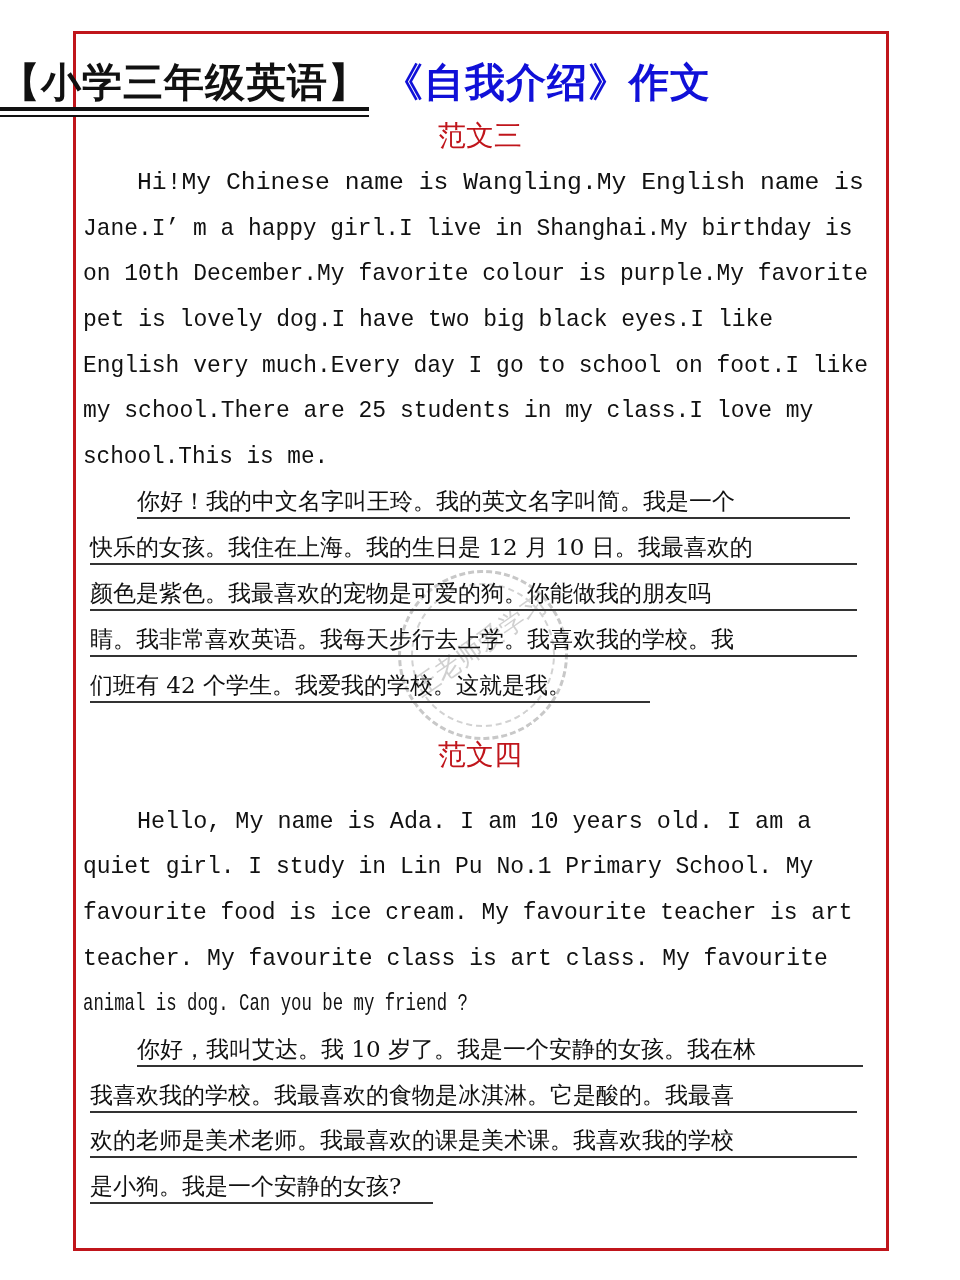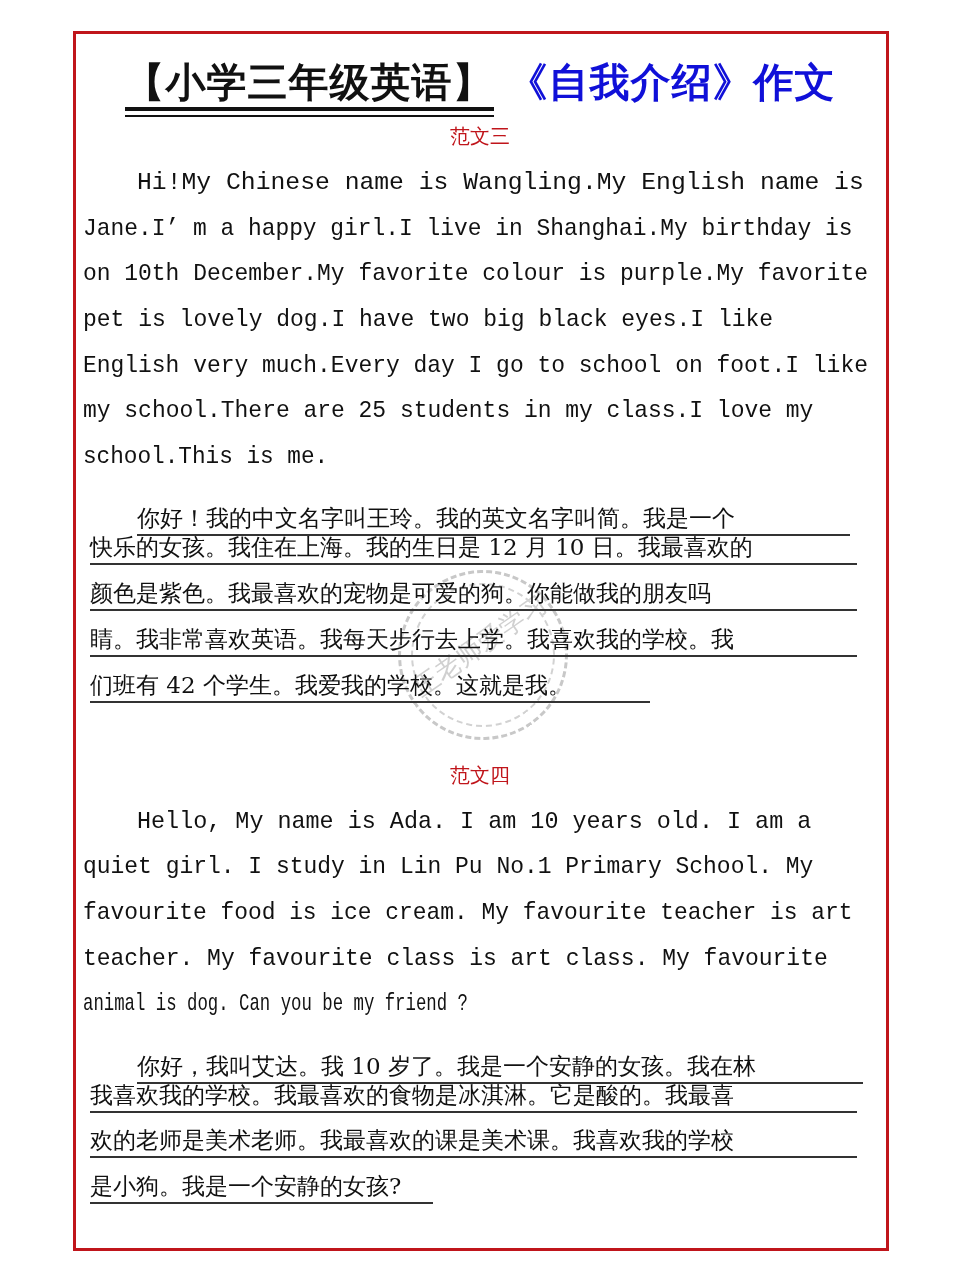--- a/index.html
+++ b/index.html
@@ -5,49 +5,49 @@
   html, body { margin: 0; padding: 0; }
   body {
     width: 960px; height: 1280px; background: #ffffff; position: relative; overflow: hidden;
     font-family: "Liberation Serif", "DejaVu Serif", serif; color: #111;
   }
   .frame {
     position: absolute; left: 73px; top: 31px; width: 810px; height: 1214px;
     border: 3px solid #c0151b; box-sizing: content-box;
   }
   .title {
-    position: absolute; top: 56px; left: 0; width: 960px; text-align: center;
+    position: absolute; top: 56px; left: 0; width: 960px; text-align: left;
     font-family: "DejaVu Sans", sans-serif; font-weight: bold; font-size: 40px; line-height: 52px;
     white-space: nowrap; letter-spacing: 1px;
   }
   .title .t1 {
     color: #111;
     border-bottom: 4px solid #111;
     box-shadow: 0 4px 0 0 #fff, 0 6px 0 0 #111;
     padding-bottom: 2px;
   }
   .title .t2 { color: #1010d8; margin-left: 14px; }
   .heading {
     position: absolute; left: 0; width: 960px; text-align: center;
-    font-family: "DejaVu Sans", sans-serif; font-size: 20px; color: #c0151b; line-height: 30px;
+    font-family: "DejaVu Sans", sans-serif; font-size: 28px; color: #c0151b; line-height: 30px;
   }
   .line {
     position: absolute; left: 83px; white-space: nowrap;
     font-family: "Liberation Mono", "DejaVu Sans Mono", monospace;
     font-size: 24px; line-height: 30px; color: #111;
     transform-origin: left center;
   }
   .line.indent { left: 137px; }
   .cn {
     position: absolute; left: 90px; white-space: nowrap;
     font-family: "DejaVu Serif", serif; font-size: 23px; line-height: 30px; color: #111;
     border-bottom: 2px solid #333;
     padding-bottom: 1px;
   }
-  .cn.indent { left: 137px; margin-top: 17px; }
+  .cn.indent { left: 137px; }
   .watermark {
     position: absolute; left: 398px; top: 570px; width: 170px; height: 170px;
     border-radius: 50%; border: 3px dashed #c8c8c8; box-sizing: border-box;
     transform: rotate(-35deg); pointer-events: none;
   }
   .watermark::after {
     content: ""; position: absolute; left: 10px; top: 10px; right: 10px; bottom: 10px;
     border-radius: 50%; border: 2px dashed #d2d2d2;
   }
   .watermark span {
@@ -78,21 +78,21 @@
 <div class="line" style="top: 351px; transform: scaleX(0.956151);">English very much.Every day I go to school on foot.I like</div>
 <div class="line" style="top: 396px; transform: scaleX(0.95675);">my school.There are 25 students in my class.I love my</div>
 <div class="line" style="top: 442px; transform: scaleX(0.945946);">school.This is me.</div>
 
 <div class="cn indent" style="top:486px; width:713px">你好！我的中文名字叫王玲。我的英文名字叫简。我是一个</div>
 <div class="cn" style="top:532px; width:767px">快乐的女孩。我住在上海。我的生日是 12 月 10 日。我最喜欢的</div>
 <div class="cn" style="top:578px; width:767px">颜色是紫色。我最喜欢的宠物是可爱的狗。你能做我的朋友吗</div>
 <div class="cn" style="top:624px; width:767px">睛。我非常喜欢英语。我每天步行去上学。我喜欢我的学校。我</div>
 <div class="cn" style="top:670px; width:560px">们班有 42 个学生。我爱我的学校。这就是我。</div>
 
-<div class="heading" style="top:760px">范文四</div>
+<div class="heading" style="top:740px">范文四</div>
 
 <div class="line indent" style="top: 807px; transform: scaleX(0.975398);">Hello, My name is Ada. I am 10 years old. I am a</div>
 <div class="line" style="top: 852px; transform: scaleX(0.95675);">quiet girl. I study in Lin Pu No.1 Primary School. My</div>
 <div class="line" style="top: 898px; transform: scaleX(0.954151);">favourite food is ice cream. My favourite teacher is art</div>
 <div class="line" style="top: 944px; transform: scaleX(0.957584);">teacher. My favourite class is art class. My favourite</div>
 <div class="line" style="top: 989px; transform: scaleX(0.722326);">animal is dog. Can you be my friend ?</div>
 
 <div class="cn indent" style="top:1034px; width:726px">你好，我叫艾达。我 10 岁了。我是一个安静的女孩。我在林</div>
 <div class="cn" style="top:1080px; width:767px">我喜欢我的学校。我最喜欢的食物是冰淇淋。它是酸的。我最喜</div>
 <div class="cn" style="top:1125px; width:767px">欢的老师是美术老师。我最喜欢的课是美术课。我喜欢我的学校</div>

